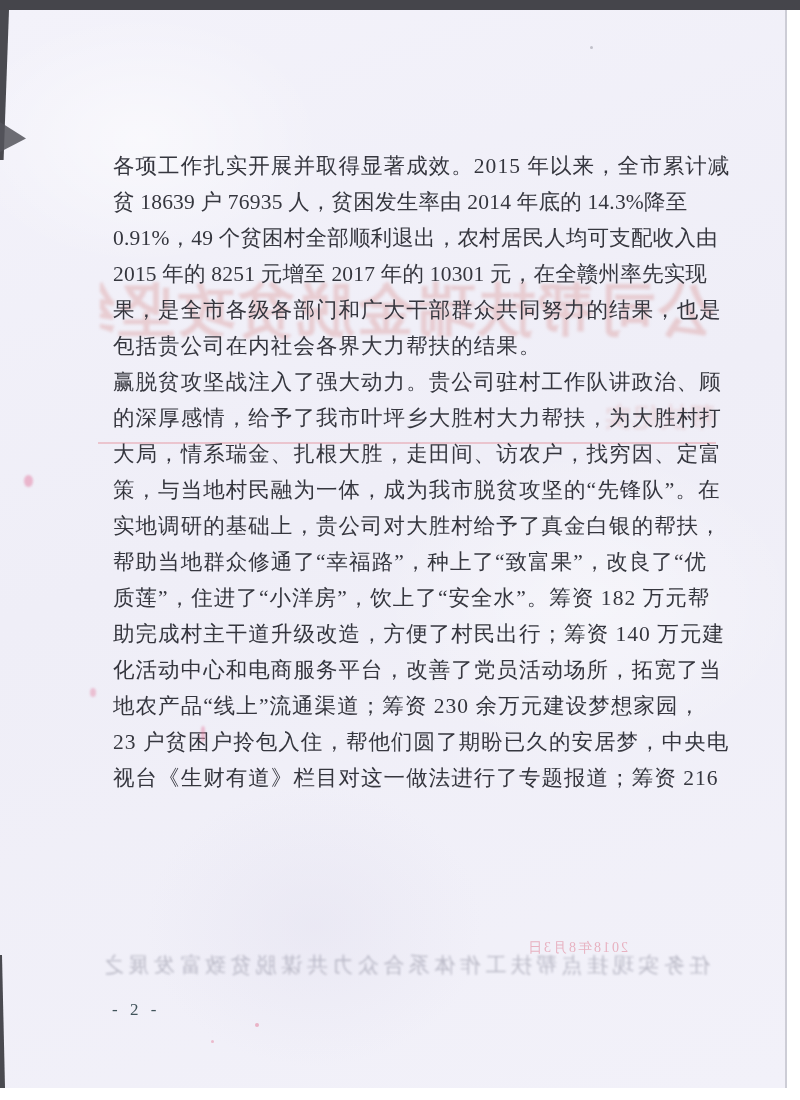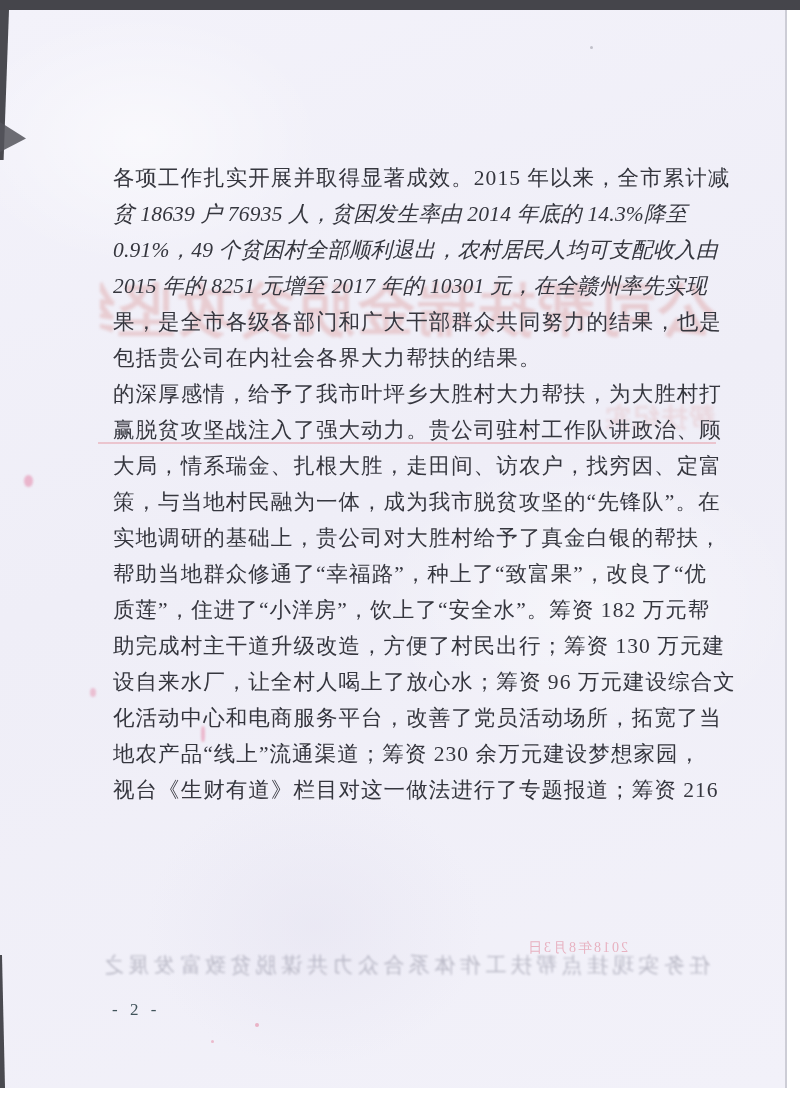--- a/index.html
+++ b/index.html
@@ -24,25 +24,25 @@
     background:
       radial-gradient(260px 180px at 18% 12%, rgba(255,255,255,.55), rgba(255,255,255,0) 70%),
       radial-gradient(300px 220px at 75% 55%, rgba(255,255,255,.4), rgba(255,255,255,0) 70%),
       radial-gradient(240px 200px at 40% 85%, rgba(228,226,240,.5), rgba(255,255,255,0) 70%),
       linear-gradient(160deg,#f3f2fa 0%,#efeef7 45%,#f2f1f9 100%);
   }
 
   
   .content{
     position:absolute;left:113px;top:138px;width:600px;
-    color:#35363e;font-size:21.5px;line-height:36px;letter-spacing:1.05px;margin-top:12px;
+    color:#35363e;font-size:21.5px;line-height:36px;letter-spacing:1.05px;
   }
   .tline{display:block;white-space:nowrap;height:36px;}
   .indent{text-indent:44px;}
-  .num{letter-spacing:.2px;font-style:italic;}
+  .num{letter-spacing:.2px;}
 
   
   .page-num{
     position:absolute;left:112px;top:1000px;
     color:#40535a;font-size:17px;letter-spacing:4px;white-space:nowrap;
   }
 
   
   .bleed{position:absolute;transform:scaleX(-1);white-space:nowrap;pointer-events:none;}
   .bleed-red-title{
@@ -93,31 +93,31 @@
   <div class="content">
     <div>
       <span class="tline">各项工作扎实开展并取得显著成效。2015 年以来，全市累计减</span>
       <span class="tline num">贫 18639 户 76935 人，贫困发生率由 2014 年底的 14.3%降至</span>
       <span class="tline num">0.91%，49 个贫困村全部顺利退出，农村居民人均可支配收入由</span>
       <span class="tline num">2015 年的 8251 元增至 2017 年的 10301 元，在全赣州率先实现</span>
       <span class="tline">果，是全市各级各部门和广大干部群众共同努力的结果，也是</span>
       <span class="tline">包括贵公司在内社会各界大力帮扶的结果。</span>
     </div>
     <div>
+      <span class="tline">赢脱贫攻坚战注入了强大动力。贵公司驻村工作队讲政治、顾</span>
       <span class="tline">的深厚感情，给予了我市叶坪乡大胜村大力帮扶，为大胜村打</span>
-      <span class="tline">赢脱贫攻坚战注入了强大动力。贵公司驻村工作队讲政治、顾</span>
       <span class="tline">大局，情系瑞金、扎根大胜，走田间、访农户，找穷因、定富</span>
       <span class="tline">策，与当地村民融为一体，成为我市脱贫攻坚的“先锋队”。在</span>
       <span class="tline">实地调研的基础上，贵公司对大胜村给予了真金白银的帮扶，</span>
       <span class="tline">帮助当地群众修通了“幸福路”，种上了“致富果”，改良了“优</span>
       <span class="tline">质莲”，住进了“小洋房”，饮上了“安全水”。筹资 182 万元帮</span>
-      <span class="tline">助完成村主干道升级改造，方便了村民出行；筹资 130 万元建</span>
-      <span class="tline">设自来水厂，让全村人喝上了放心水；筹资 96 万元建设综合文</span>
+      <span class="tline">助完成村主干道升级改造，方便了村民出行；筹资 140 万元建</span>
       <span class="tline">化活动中心和电商服务平台，改善了党员活动场所，拓宽了当</span>
       <span class="tline">地农产品“线上”流通渠道；筹资 230 余万元建设梦想家园，</span>
+      <span class="tline">23 户贫困户拎包入住，帮他们圆了期盼已久的安居梦，中央电</span>
       <span class="tline">视台《生财有道》栏目对这一做法进行了专题报道；筹资 216</span>
     </div>
   </div>
 
   <div class="smudge s1"></div>
   <div class="smudge s2"></div>
   <div class="smudge s3"></div>
   <div class="smudge s4"></div>
   <div class="smudge s5"></div>
   <div class="smudge s6"></div>

